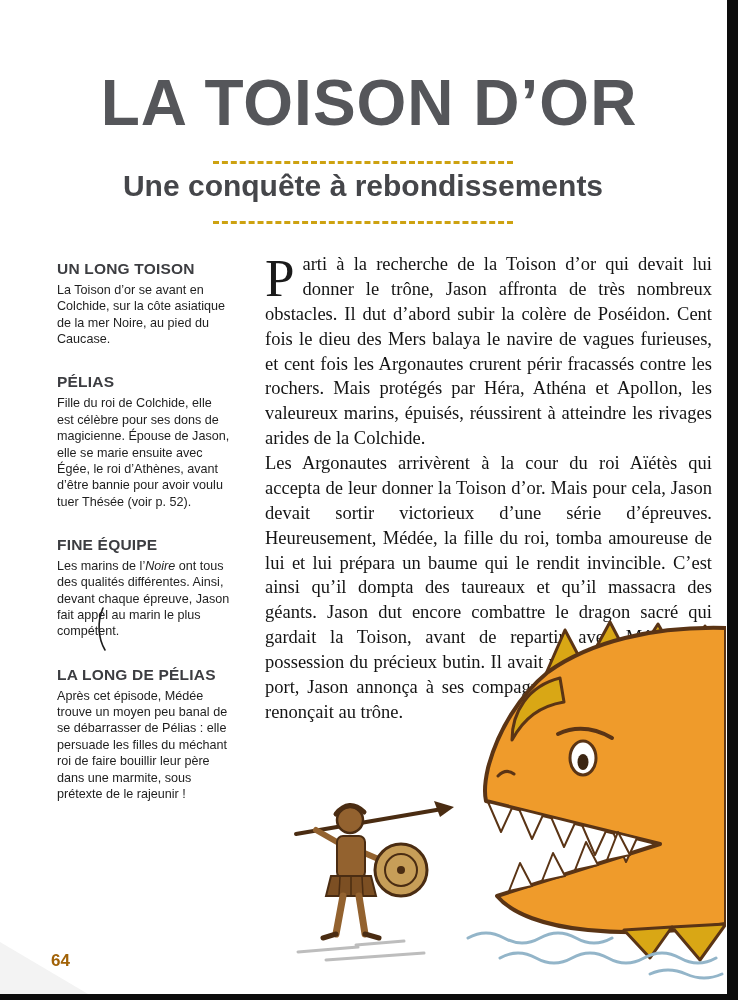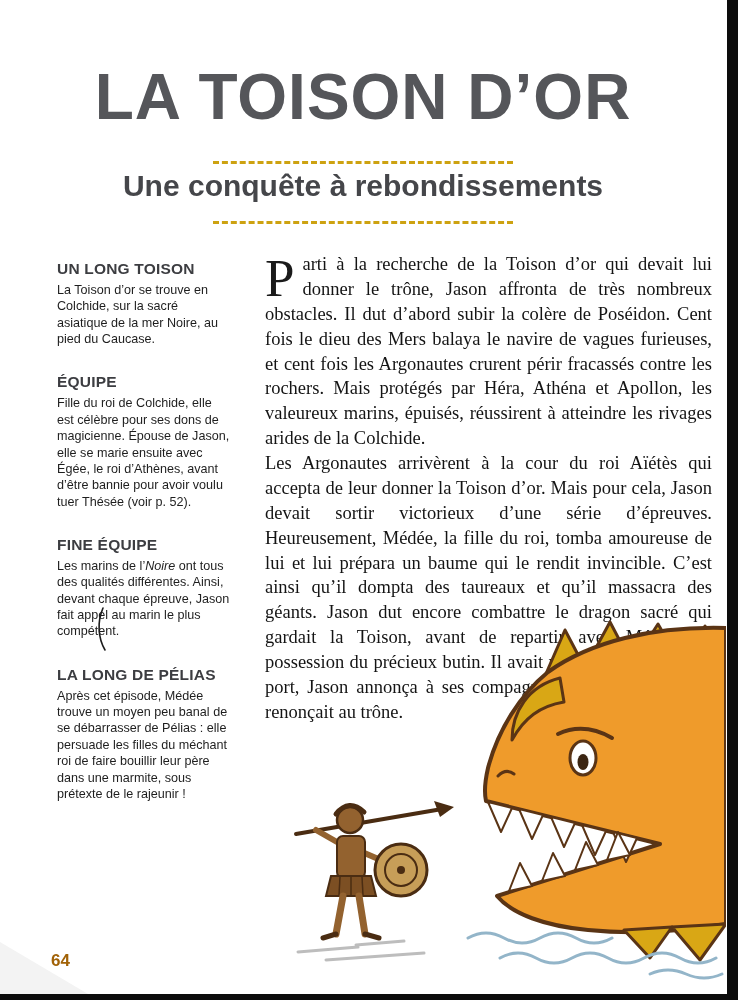--- a/index.html
+++ b/index.html
@@ -9,21 +9,21 @@
     font-family:"Liberation Sans",sans-serif;
   }
   
   .right-strip{position:absolute;top:0;right:0;width:11px;height:100%;background:#0c0c0c;z-index:20;}
   .bottom-strip{position:absolute;left:0;bottom:0;width:100%;height:6px;background:#0c0c0c;z-index:21;}
   .page-curl{position:absolute;left:0;bottom:6px;width:0;height:0;
     border-bottom:52px solid #f3f3f3;border-right:88px solid transparent;z-index:1;}
 
   
   .title{
-    position:absolute;top:60px;left:0;width:726px;margin:0;text-align:center;
+    position:absolute;top:60px;left:0;width:726px;margin:6px;text-align:center;
     font-size:64px;font-weight:800;letter-spacing:1px;color:#55565a;
   }
   .rule{position:absolute;left:213px;width:300px;height:0;border-top:3px dashed #cda211;}
   .rule-top{top:161px;}
   .rule-bottom{top:221px;}
   .subtitle{
     position:absolute;top:169px;left:0;width:726px;margin:0;text-align:center;
     font-size:30px;font-weight:700;color:#45464a;
   }
 
@@ -56,24 +56,24 @@
 <div class="page-curl"></div>
 
 <h1 class="title">LA TOISON D’OR</h1>
 <div class="rule rule-top"></div>
 <h2 class="subtitle">Une conquête à rebondissements</h2>
 <div class="rule rule-bottom"></div>
 
 <aside class="sidebar">
   <section class="sb">
     <h3>UN LONG TOISON</h3>
-    <p>La Toison d’or se trouve en Colchide, sur la sacré asiatique de la mer Noire, au pied du Caucase.</p>
+    <p>La Toison d’or se avant en Colchide, sur la côte asiatique de la mer Noire, au pied du Caucase.</p>
   </section>
   <section class="sb">
-    <h3>ÉQUIPE</h3>
+    <h3>PÉLIAS</h3>
     <p>Fille du roi de Colchide, elle est célèbre pour ses dons de magicienne. Épouse de Jason, elle se marie ensuite avec Égée, le roi d’Athènes, avant d’être bannie pour avoir voulu tuer Thésée (voir p. 52).</p>
   </section>
   <section class="sb">
     <h3>FINE ÉQUIPE</h3>
     <p><span>Les marins de l’</span><span class="italic">Noire</span><span> ont tous des qualités différentes. Ainsi, devant chaque épreuve, Jason fait appel au marin le plus compétent.</span></p>
   </section>
   <section class="sb">
     <h3>LA LONG DE PÉLIAS</h3>
     <p>Après cet épisode, Médée trouve un moyen peu banal de se débarrasser de Pélias : elle persuade les filles du méchant roi de faire bouillir leur père dans une marmite, sous prétexte de le rajeunir !</p>
   </section>

